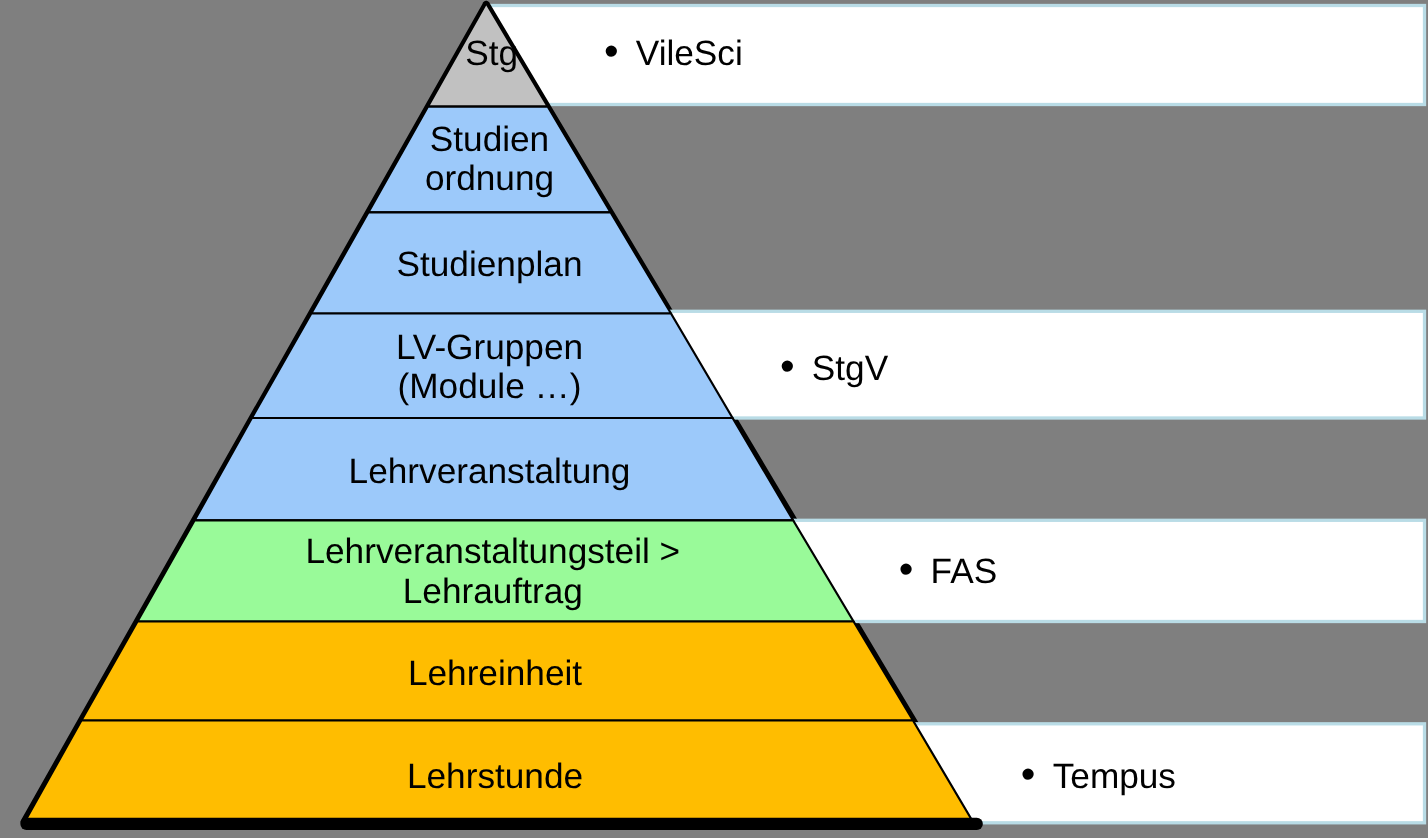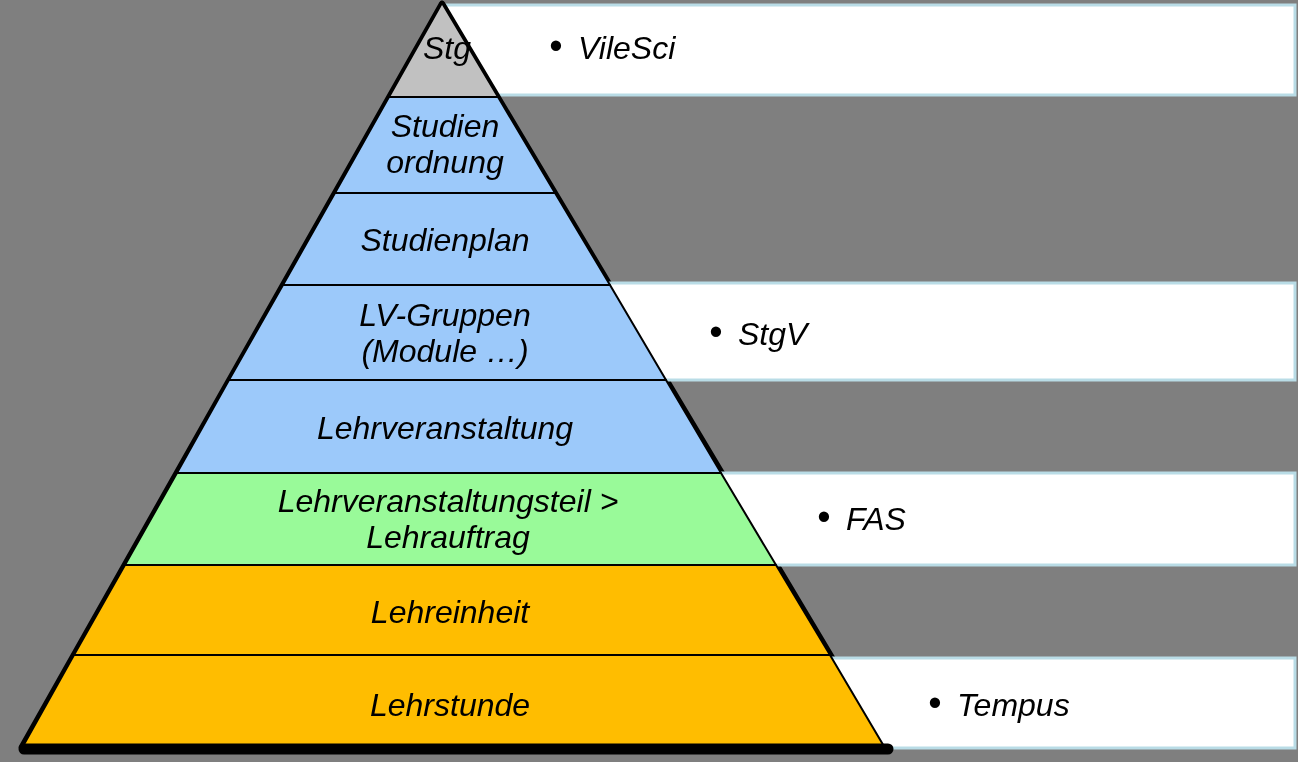--- a/index.html
+++ b/index.html
@@ -1,16 +1,16 @@
 <!DOCTYPE html>
 <html><head>
 <meta charset="utf-8">
 <style>
   html,body{margin:0;padding:0;width:1298px;height:762px;overflow:hidden;background:#7F7F7F;}
-  .stage{position:relative;width:1298px;height:762px;font-style:italic;}
+  .stage{position:relative;width:1298px;height:762px;}
   svg{display:block;}
   text{font-family:"Liberation Sans","DejaVu Sans",sans-serif;font-size:32px;fill:#000;}
   .layer-label{text-anchor:middle;}
   .band-label{text-anchor:start;}
   .bullet{font-size:38px;text-anchor:start;}
   .band-rect{fill:#FFFFFF;stroke-width:3;}
   .layer-poly{stroke:#000;stroke-width:2;stroke-linejoin:round;}
   .outer-edge{fill:none;stroke:#000;stroke-width:6.5;stroke-linecap:round;}
   .base-line{fill:none;stroke:#000;stroke-width:11;stroke-linecap:round;}
 </style>

